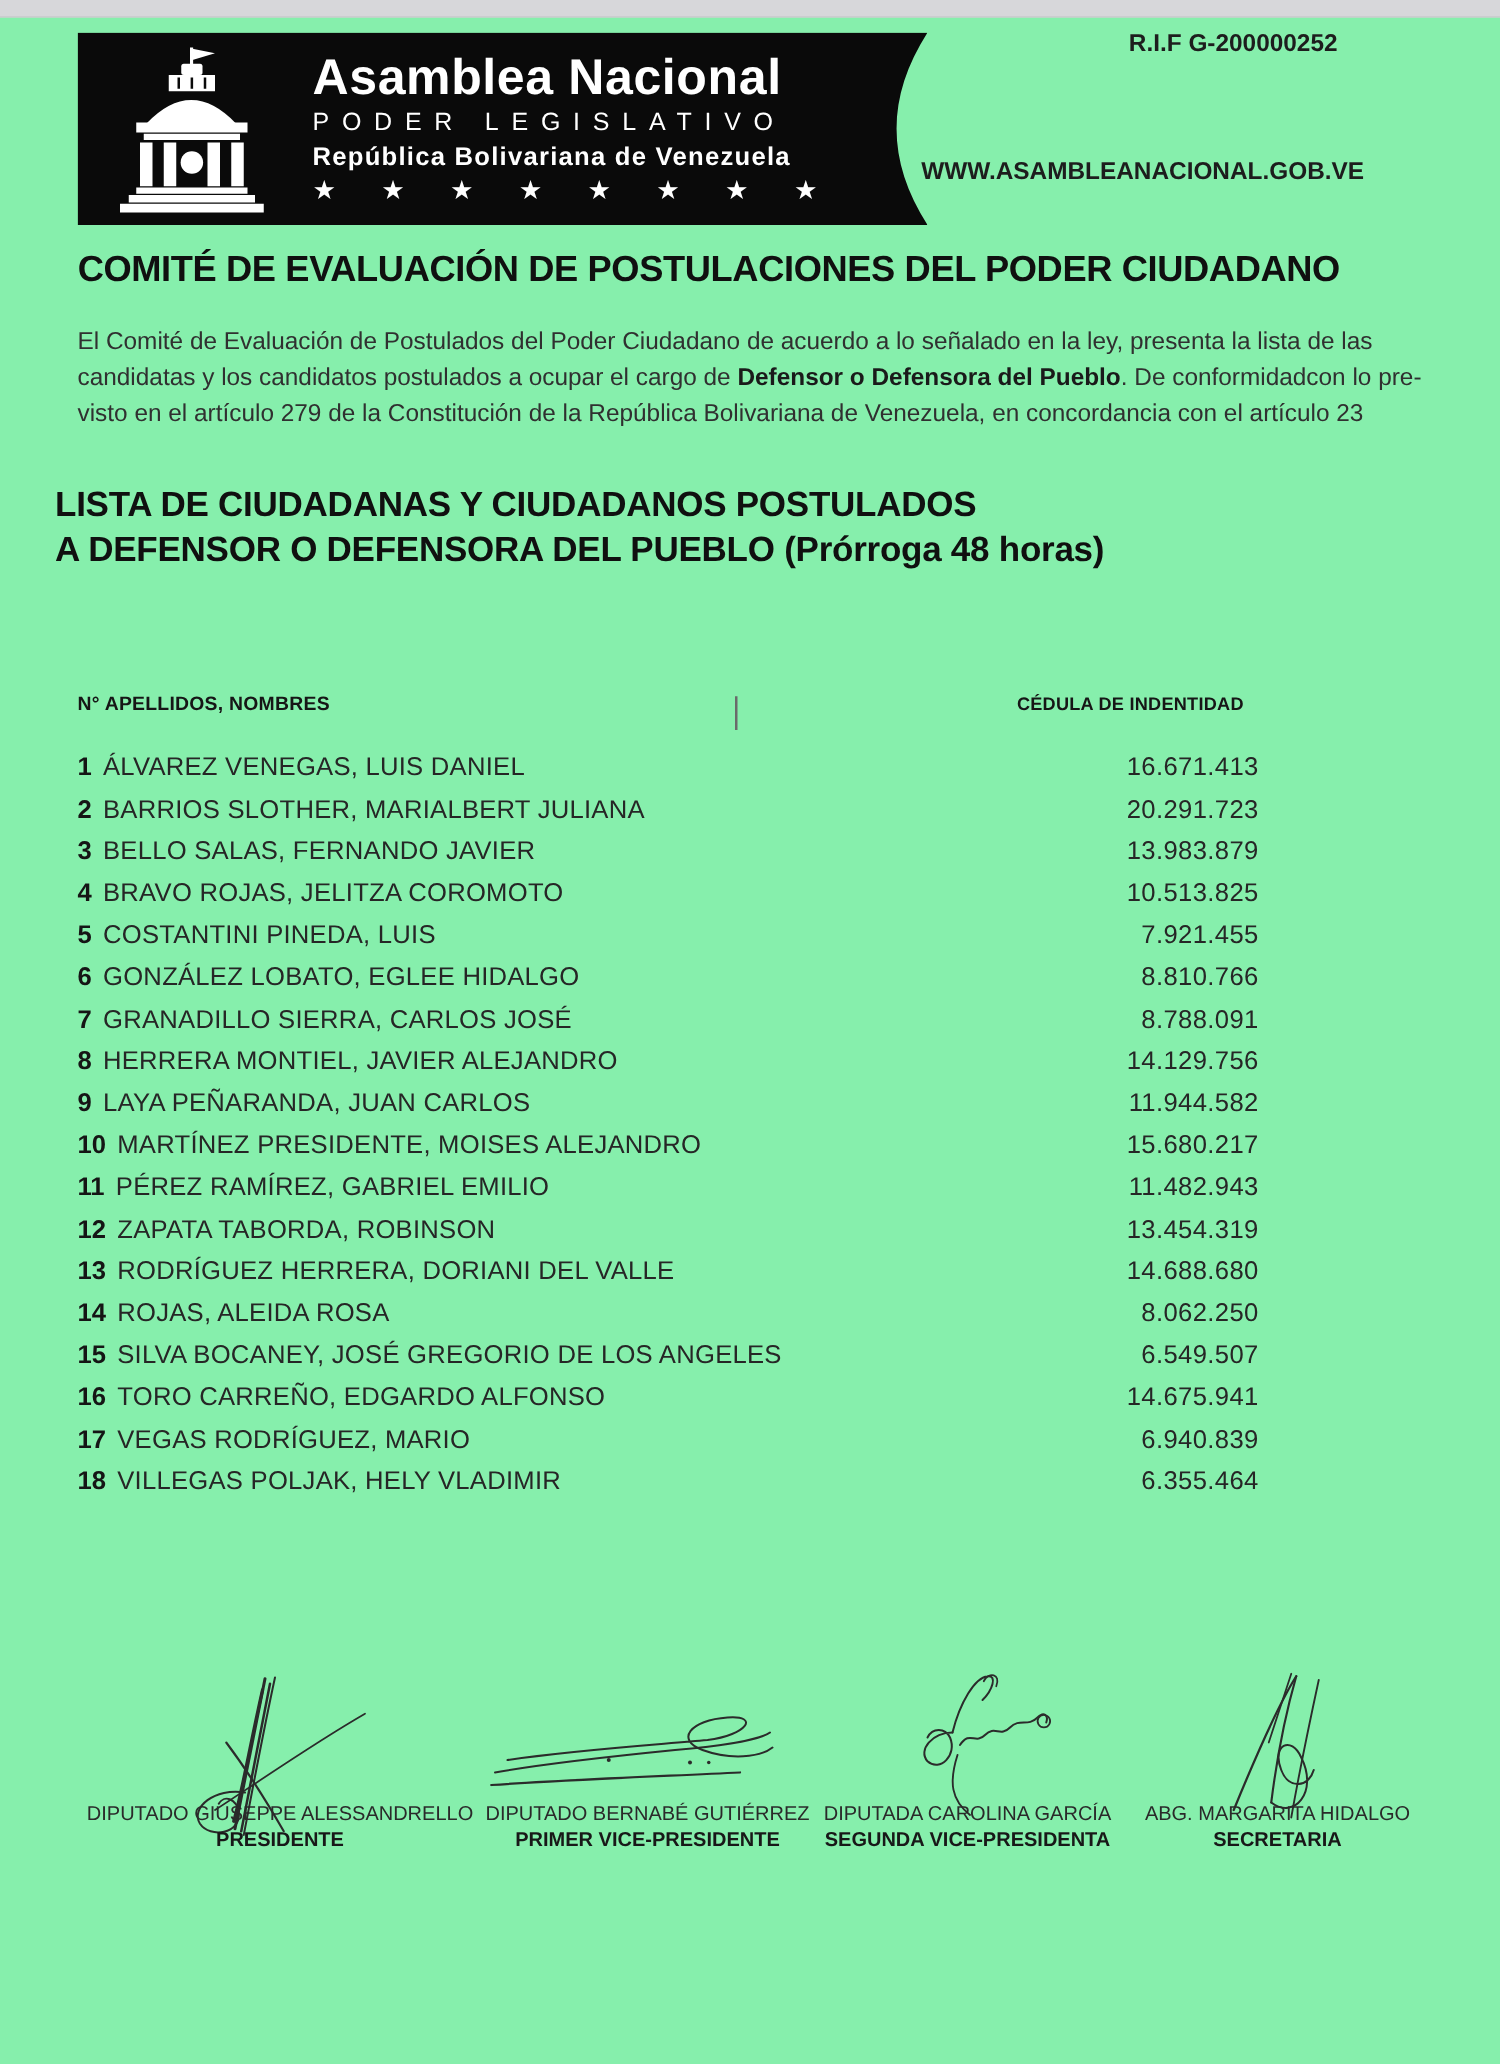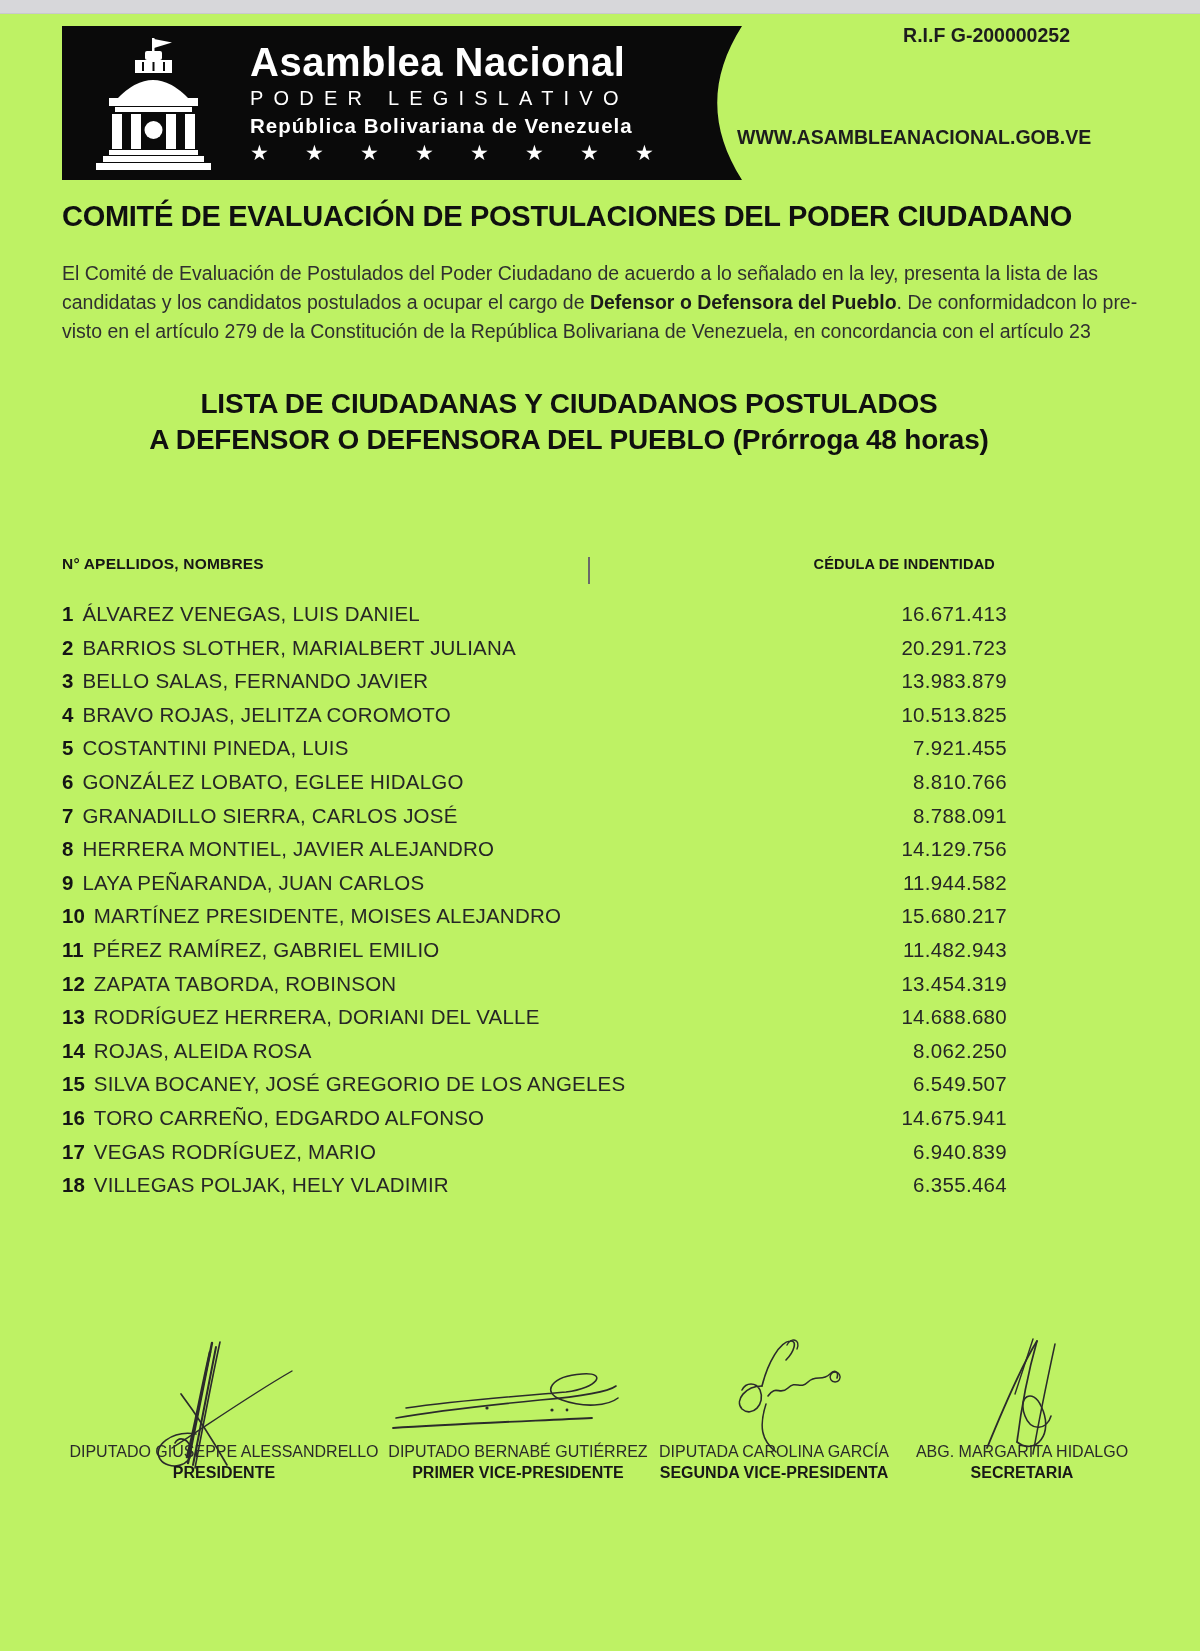--- a/index.html
+++ b/index.html
@@ -1,18 +1,18 @@
 <!DOCTYPE html>
 <html lang="es"><head>
 <meta charset="utf-8">
 <style>
   html,body{margin:0;padding:0;background:#e9e9ec;}
   .page{
     position:relative;width:1200px;height:1651px;margin:0 auto;
-    background:#bef264;overflow:hidden;
+    background:#86efac;overflow:hidden;
     font-family:"Liberation Sans","DejaVu Sans",sans-serif;
     color:#2e2e2e;
   }
   .scan-strip{position:absolute;left:0;top:0;width:1200px;height:13px;background:#d7d7da;border-bottom:1px solid #c9c9cc;}
 
   
   .logo-box{
     position:absolute;left:62px;top:26px;width:680px;height:154px;
     background:#0a0a0a;color:#fff;
     clip-path:path("M0,0 H680 C647,52 647,102 680,154 L0,154 Z");
@@ -27,22 +27,22 @@
   .website{position:absolute;top:126px;left:737px;font-size:19.5px;font-weight:bold;color:#1d1d1d;white-space:nowrap;text-align:right;}
 
   
   .doc-title{
     position:absolute;left:0;right:66px;top:200px;text-align:center;
     font-size:29px;font-weight:bold;letter-spacing:-0.3px;color:#101010;white-space:nowrap;
   }
   .intro{position:absolute;left:62px;top:259px;width:1085px;font-size:19.5px;line-height:29.2px;color:#303030;}
   .intro b{color:#1a1a1a;}
   .list-title{
-    position:absolute;left:0;right:62px;top:386px;text-align:center;
-    font-size:28px;font-weight:bold;line-height:35.5px;letter-spacing:-0.2px;color:#101010;white-space:nowrap;
+    position:absolute;left:0;right:62px;top:386px;text-align:left;
+    font-size:28px;font-weight:bold;line-height:35.5px;letter-spacing:-0.2px;color:#101010;white-space:nowrap;padding-left:44px;
   }
 
   
   .thead{position:absolute;left:62px;top:555px;width:945px;height:30px;font-weight:bold;color:#161616;}
   .th-left{position:absolute;left:0;top:0;font-size:15.5px;letter-spacing:0.2px;}
   .th-divider{position:absolute;left:526px;top:2px;width:2px;height:27px;background:#6a6a6a;}
   .th-right{position:absolute;right:12px;top:1px;font-size:14.5px;letter-spacing:0.2px;}
   .rows{position:absolute;left:62px;top:597px;width:945px;}
   .row{display:flex;align-items:baseline;line-height:33.6px;font-size:20.5px;white-space:nowrap;}
   .row .num{font-weight:bold;color:#151515;margin-right:9px;}

